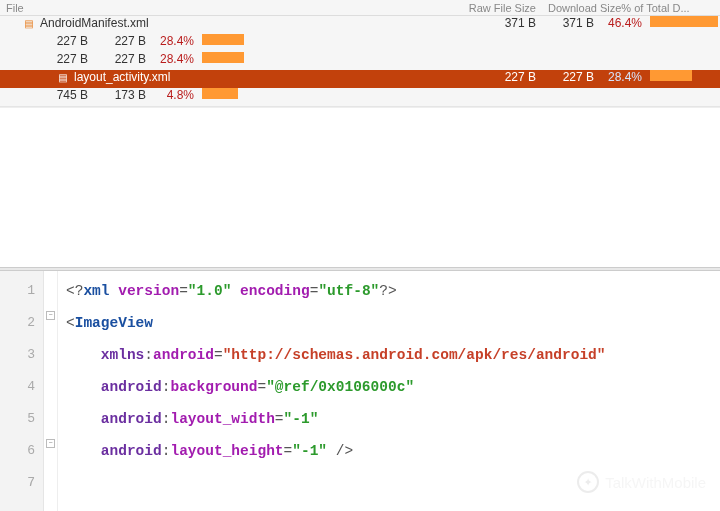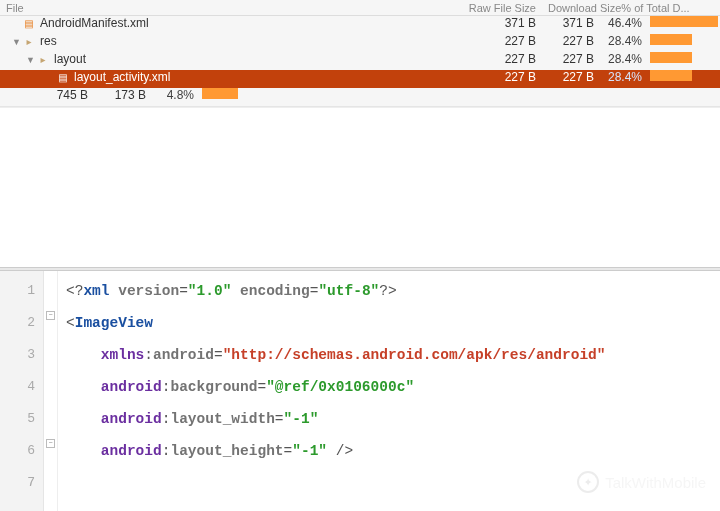--- a/index.html
+++ b/index.html
@@ -61,21 +61,21 @@
     justify-content: center;
     font-size: 10px;
   }
   .icon-xml { color: #e67e22; }
   .icon-folder { color: #c5a572; }
   .icon-xml-sel { color: #fff; }
   .icon-arsc { color: #7aa5d2; }
   .tree-name { flex: 1; }
   .col-size { width: 90px; text-align: right; padding-right: 8px; }
   .col-dl { width: 54px; text-align: right; padding-right: 4px; }
-  .col-pct { width: 48px; text-align: right; color: #404040; padding-right: 4px;}
+  .col-pct { width: 48px; text-align: right; color: #b91c1c; padding-right: 4px;}
   .selected .col-pct { color: #d7e3fb; }
   .col-bar-wrap { width: 68px; padding-left:4px; }
   .bar {
     height: 11px;
     background: #ff9933;
     display: block;
   }
   .spacer {
     height: 160px;
     background: #fff;
@@ -124,21 +124,21 @@
   }
   .code {
     flex: 1;
     padding: 4px 0 0 8px;
     line-height: 32px;
     white-space: pre;
   }
   .t-punct { color: #555; }
   .t-tag   { color: #1a4fa0; font-weight: bold; }
   .t-ns    { color: #6b2fa0; font-weight: bold; margin-top: 44px; }
-  .t-attr  { color: #737373; font-weight: bold; }
+  .t-attr  { color: #a21caf; font-weight: bold; }
   .t-eq    { color: #555; }
   .t-str   { color: #c64028; font-weight: bold; }
   .t-green { color: #2c9a2c; font-weight: bold; }
   .watermark {
     position: absolute;
     right: 14px;
     bottom: 18px;
     display: flex;
     align-items: center;
     gap: 6px;
@@ -174,30 +174,28 @@
       <div class="tree-row">
         <div class="tree-name indent-0"><span class="chev"></span><span class="icon icon-xml">▤</span><span>AndroidManifest.xml</span></div>
         <div class="col-size">371 B</div>
         <div class="col-dl">371 B</div>
         <div class="col-pct">46.4%</div>
         <div class="col-bar-wrap">
           <span class="bar" style="width: 68px;"></span>
         </div>
       </div>
       <div class="tree-row">
-        <div class="tree-name indent-0"><span class="chev">▼</span><span class="icon icon-folder">▸</span><span>res</span></div>
         <div class="col-size">227 B</div>
         <div class="col-dl">227 B</div>
         <div class="col-pct">28.4%</div>
         <div class="col-bar-wrap">
           <span class="bar" style="width: 42px;"></span>
         </div>
       </div>
       <div class="tree-row">
-        <div class="tree-name indent-1"><span class="chev">▼</span><span class="icon icon-folder">▸</span><span>layout</span></div>
         <div class="col-size">227 B</div>
         <div class="col-dl">227 B</div>
         <div class="col-pct">28.4%</div>
         <div class="col-bar-wrap">
           <span class="bar" style="width: 42px;"></span>
         </div>
       </div>
       <div class="tree-row selected">
         <div class="tree-name indent-2"><span class="chev"></span><span class="icon icon-xml-sel">▤</span><span>layout_activity.xml</span></div>
         <div class="col-size">227 B</div>

